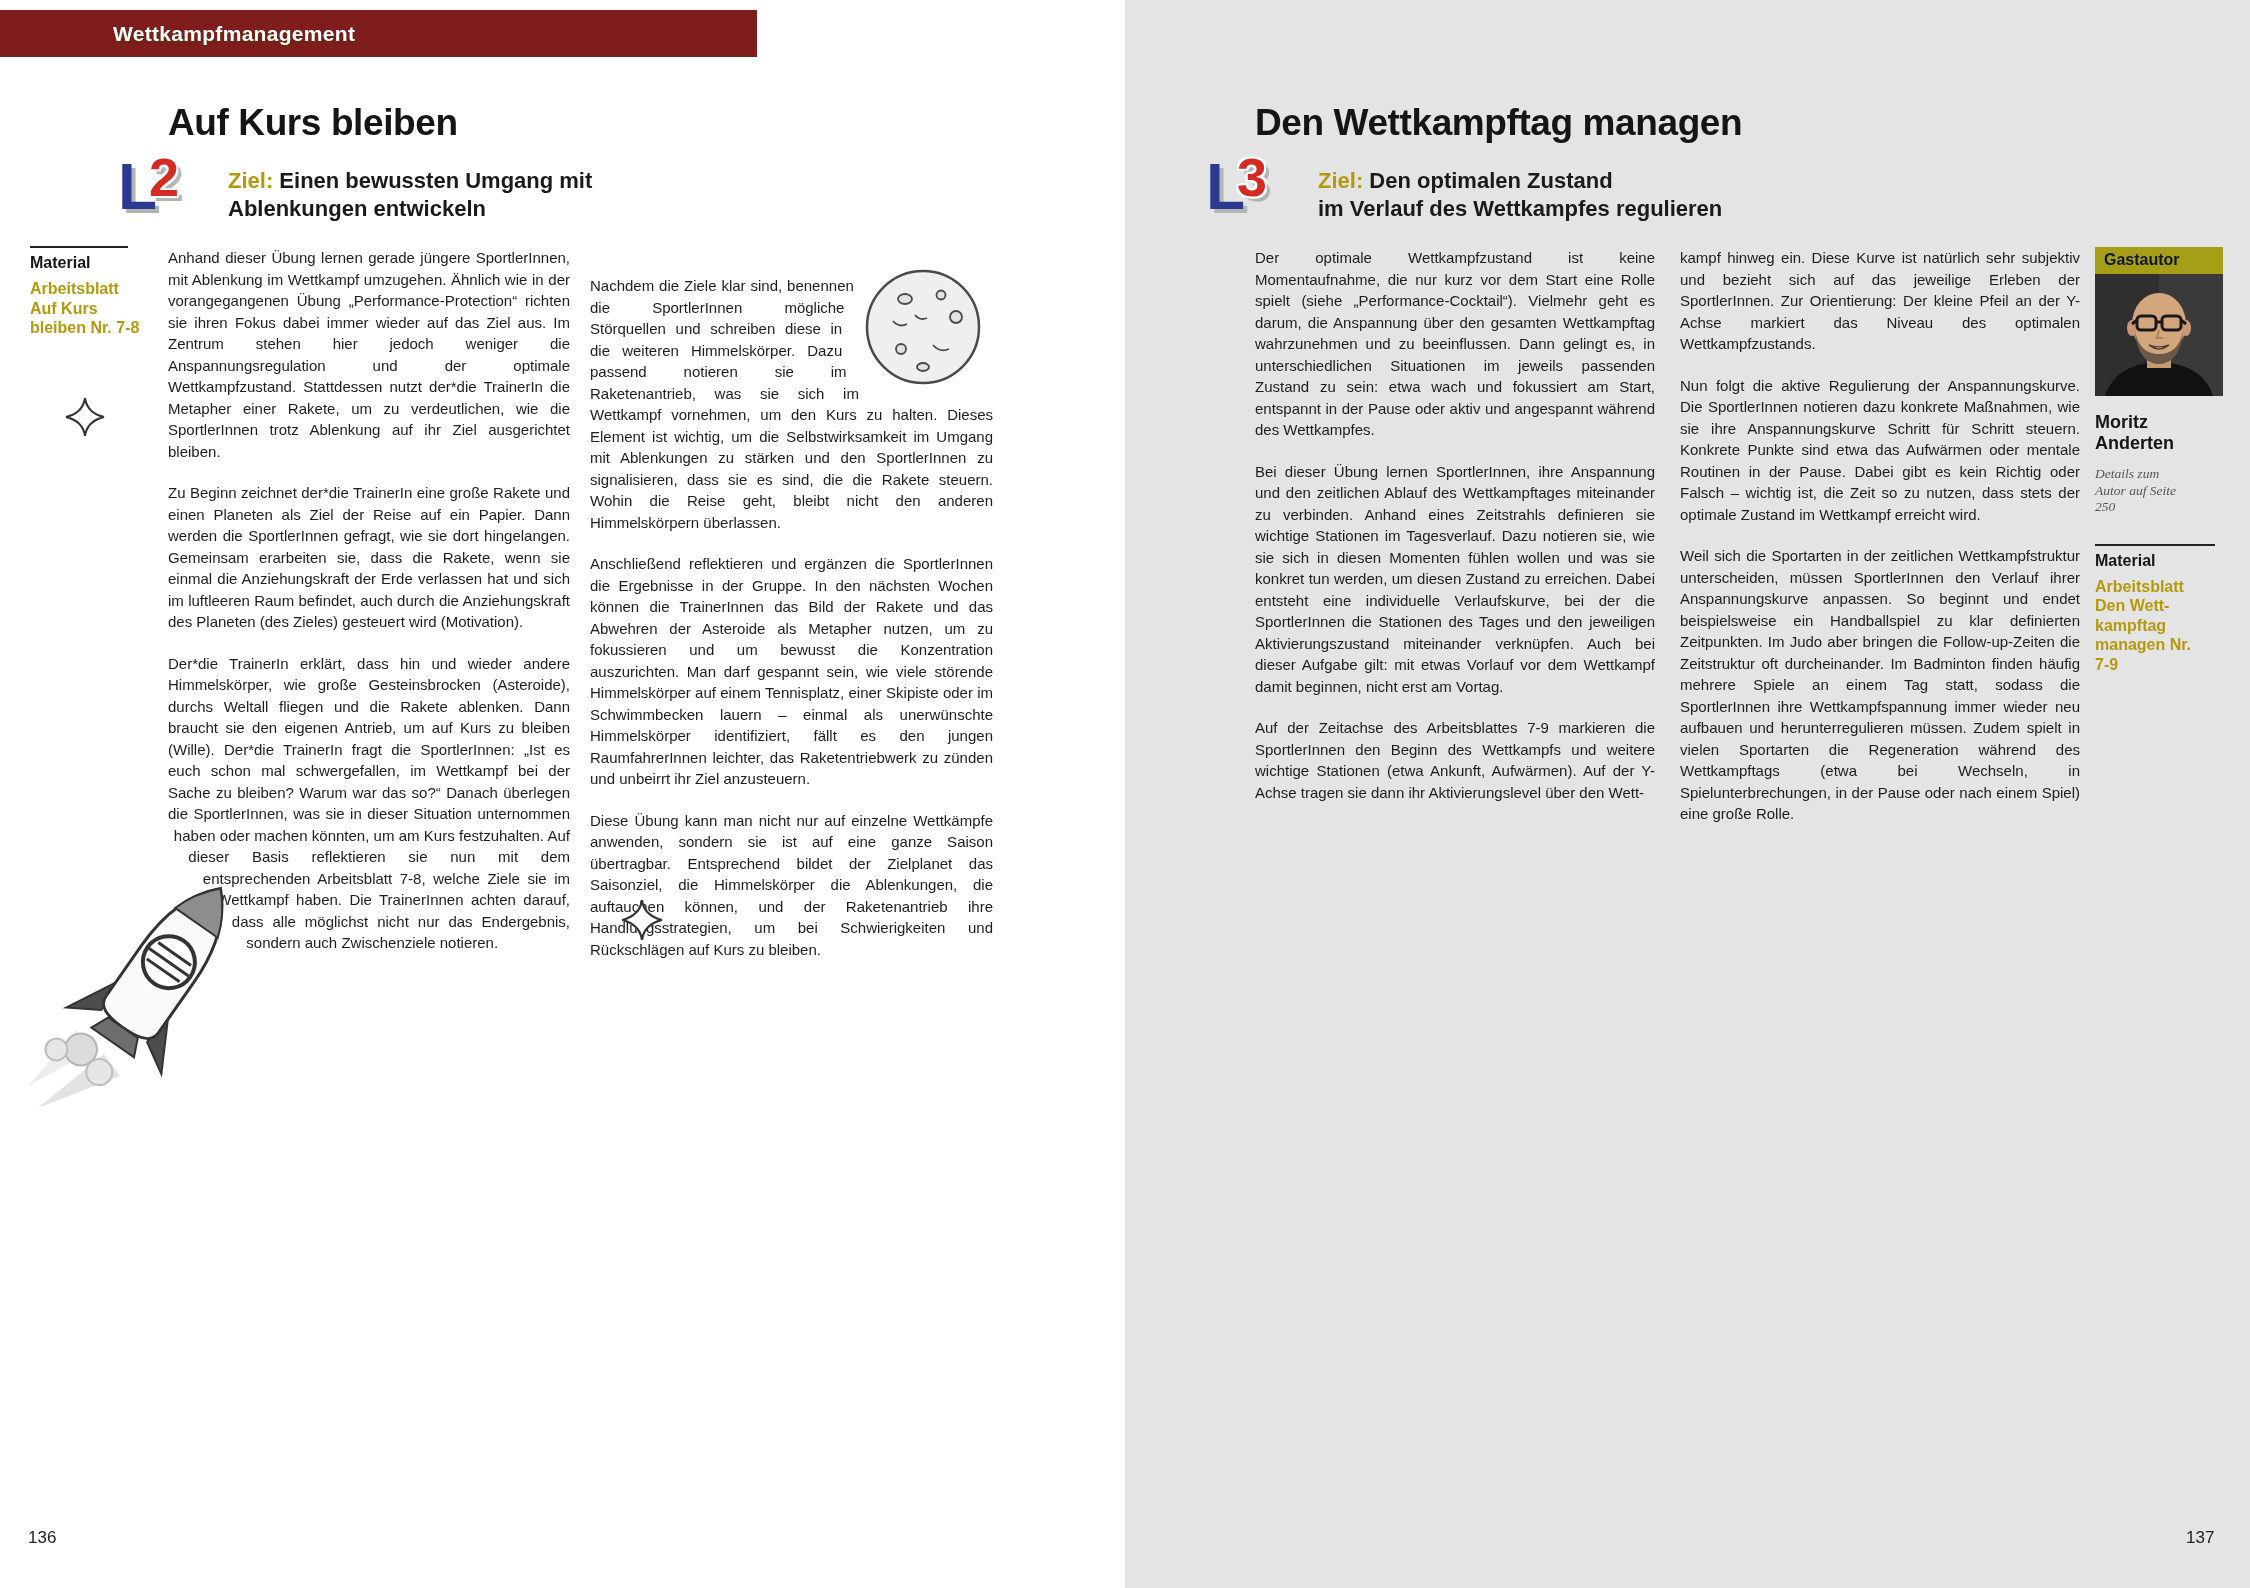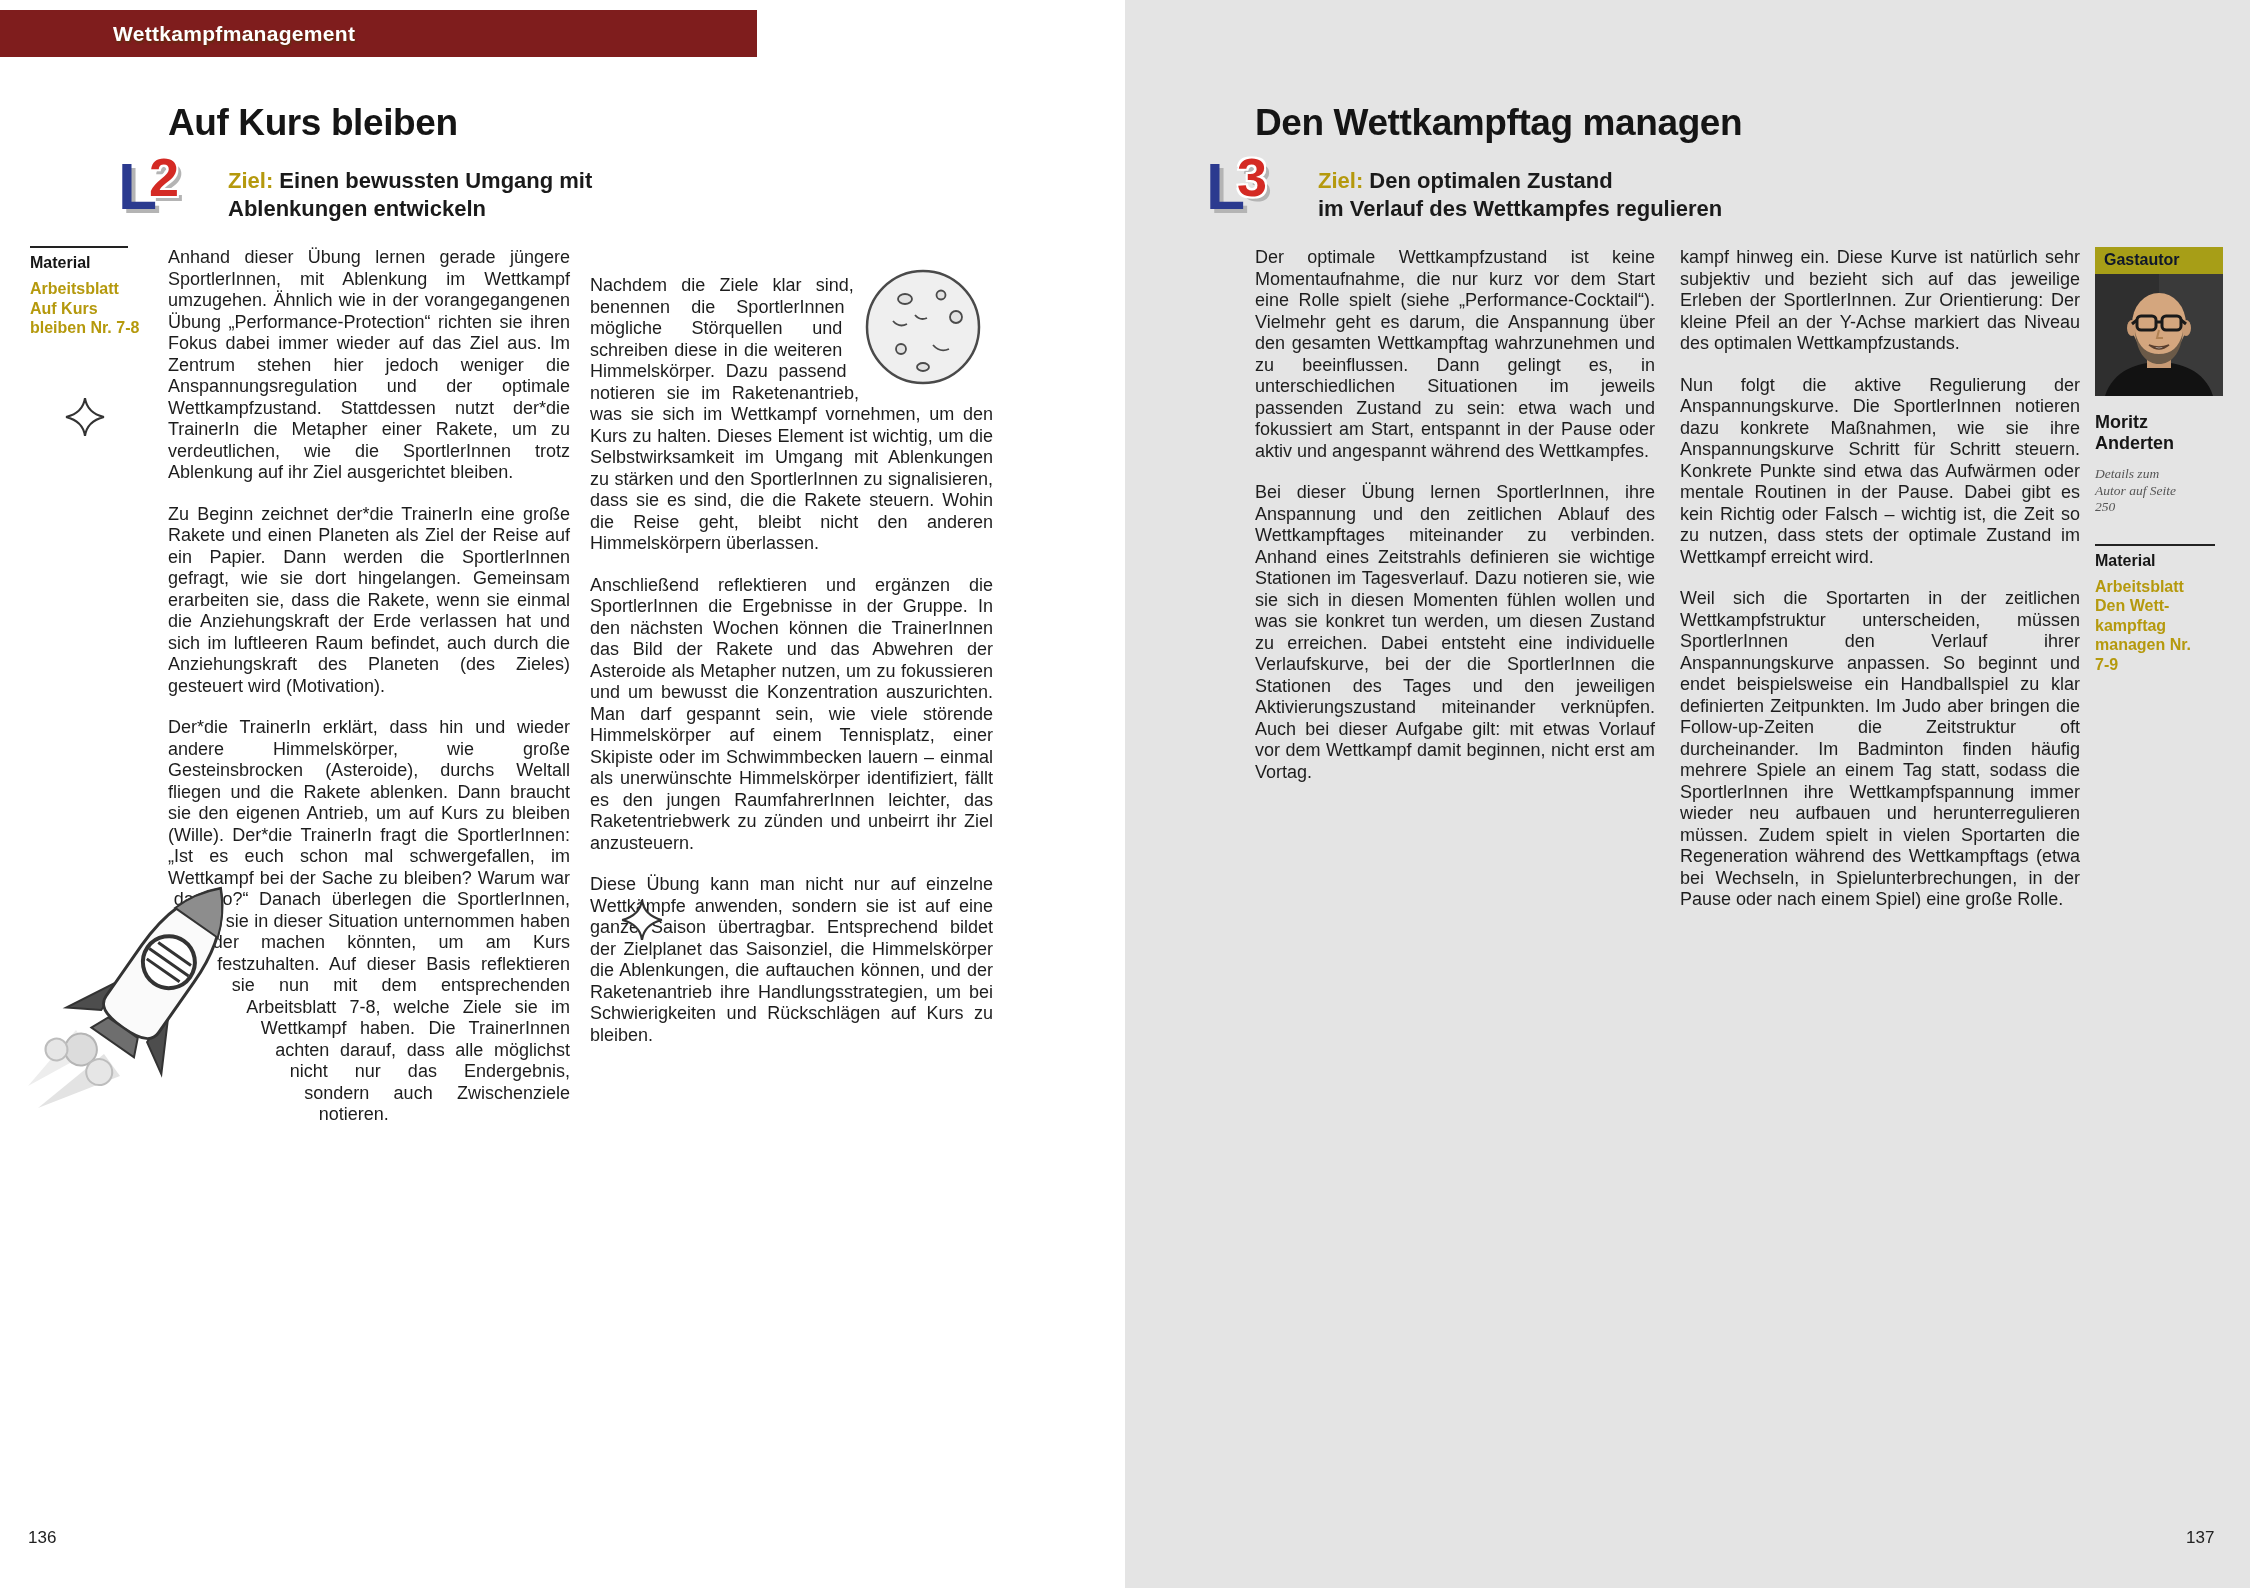--- a/index.html
+++ b/index.html
@@ -23,21 +23,21 @@
   .goal .gold { color:#b5990d; }
   .goal .goal-text { white-space:pre-line; }
 
   
   .side-ref { position:absolute; }
   .side-rule { border-top:2px solid #222; }
   .material-label { font-size:16px; font-weight:bold; color:#161616; margin-top:6px; }
   .worksheet { font-size:16px; font-weight:bold; color:#b5990d; line-height:19.5px; margin-top:7px; }
 
   
-  .col { position:absolute; font-size:18px; line-height:21.5px; color:#1d1d1d; text-align:justify; hyphens:auto; }
+  .col { position:absolute; font-size:15px; line-height:21.5px; color:#1d1d1d; text-align:justify; hyphens:auto; }
   .para { margin-bottom:20px; }
   .para:last-child { margin-bottom:0; }
 
   .moon-float { float:right; width:142px; height:124px; margin:-10px 0 8px 14px; shape-outside:circle(52%); }
   .rocket-spacer { float:left; width:172px; height:440px;
                    shape-outside:polygon(0 42%, 100% 100%, 0 100%); }
 
   .abs-icon { position:absolute; }
   .page-num { position:absolute; font-size:17px; color:#222; }
 
@@ -140,20 +140,21 @@
     <span class="l-letter">L</span>
     <span class="l-number">3</span>
   </div>
 
   <p class="goal" style="left:1318px; top:167px; width:450px;"><span class="gold">Ziel:</span> <span class="goal-text">Den optimalen Zustand
 im Verlauf des Wettkampfes regulieren</span></p>
 
   <div class="col" style="left:1255px; top:247px; width:400px;">
     <p class="para">Der optimale Wettkampfzustand ist keine Momentaufnahme, die nur kurz vor dem Start eine Rolle spielt (siehe „Performance-Cocktail“). Vielmehr geht es darum, die Anspannung über den gesamten Wettkampftag wahrzunehmen und zu beeinflussen. Dann gelingt es, in unterschiedlichen Situationen im jeweils passenden Zustand zu sein: etwa wach und fokussiert am Start, entspannt in der Pause oder aktiv und angespannt während des Wettkampfes.</p>
     <p class="para">Bei dieser Übung lernen SportlerInnen, ihre Anspannung und den zeitlichen Ablauf des Wettkampftages miteinander zu verbinden. Anhand eines Zeitstrahls definieren sie wichtige Stationen im Tagesverlauf. Dazu notieren sie, wie sie sich in diesen Momenten fühlen wollen und was sie konkret tun werden, um diesen Zustand zu erreichen. Dabei entsteht eine individuelle Verlaufskurve, bei der die SportlerInnen die Stationen des Tages und den jeweiligen Aktivierungszustand miteinander verknüpfen. Auch bei dieser Aufgabe gilt: mit etwas Vorlauf vor dem Wettkampf damit beginnen, nicht erst am Vortag.</p>
+    <p class="para">Auf der Zeitachse des Arbeitsblattes 7-9 markieren die SportlerInnen den Beginn des Wettkampfs und weitere wichtige Stationen (etwa Ankunft, Aufwärmen). Auf der Y-Achse tragen sie dann ihr Aktivierungslevel über den Wett-</p>
   </div>
 
   <div class="col" style="left:1680px; top:247px; width:400px;">
     <p class="para">kampf hinweg ein. Diese Kurve ist natürlich sehr subjektiv und bezieht sich auf das jeweilige Erleben der SportlerInnen. Zur Orientierung: Der kleine Pfeil an der Y-Achse markiert das Niveau des optimalen Wettkampfzustands.</p>
     <p class="para">Nun folgt die aktive Regulierung der Anspannungskurve. Die SportlerInnen notieren dazu konkrete Maßnahmen, wie sie ihre Anspannungskurve Schritt für Schritt steuern. Konkrete Punkte sind etwa das Aufwärmen oder mentale Routinen in der Pause. Dabei gibt es kein Richtig oder Falsch – wichtig ist, die Zeit so zu nutzen, dass stets der optimale Zustand im Wettkampf erreicht wird.</p>
     <p class="para">Weil sich die Sportarten in der zeitlichen Wettkampfstruktur unterscheiden, müssen SportlerInnen den Verlauf ihrer Anspannungskurve anpassen. So beginnt und endet beispielsweise ein Handballspiel zu klar definierten Zeitpunkten. Im Judo aber bringen die Follow-up-Zeiten die Zeitstruktur oft durcheinander. Im Badminton finden häufig mehrere Spiele an einem Tag statt, sodass die SportlerInnen ihre Wettkampfspannung immer wieder neu aufbauen und herunterregulieren müssen. Zudem spielt in vielen Sportarten die Regeneration während des Wettkampftags (etwa bei Wechseln, in Spielunterbrechungen, in der Pause oder nach einem Spiel) eine große Rolle.</p>
   </div>
 
   <div class="guest-box">
     <div class="guest-tab">Gastautor</div>

